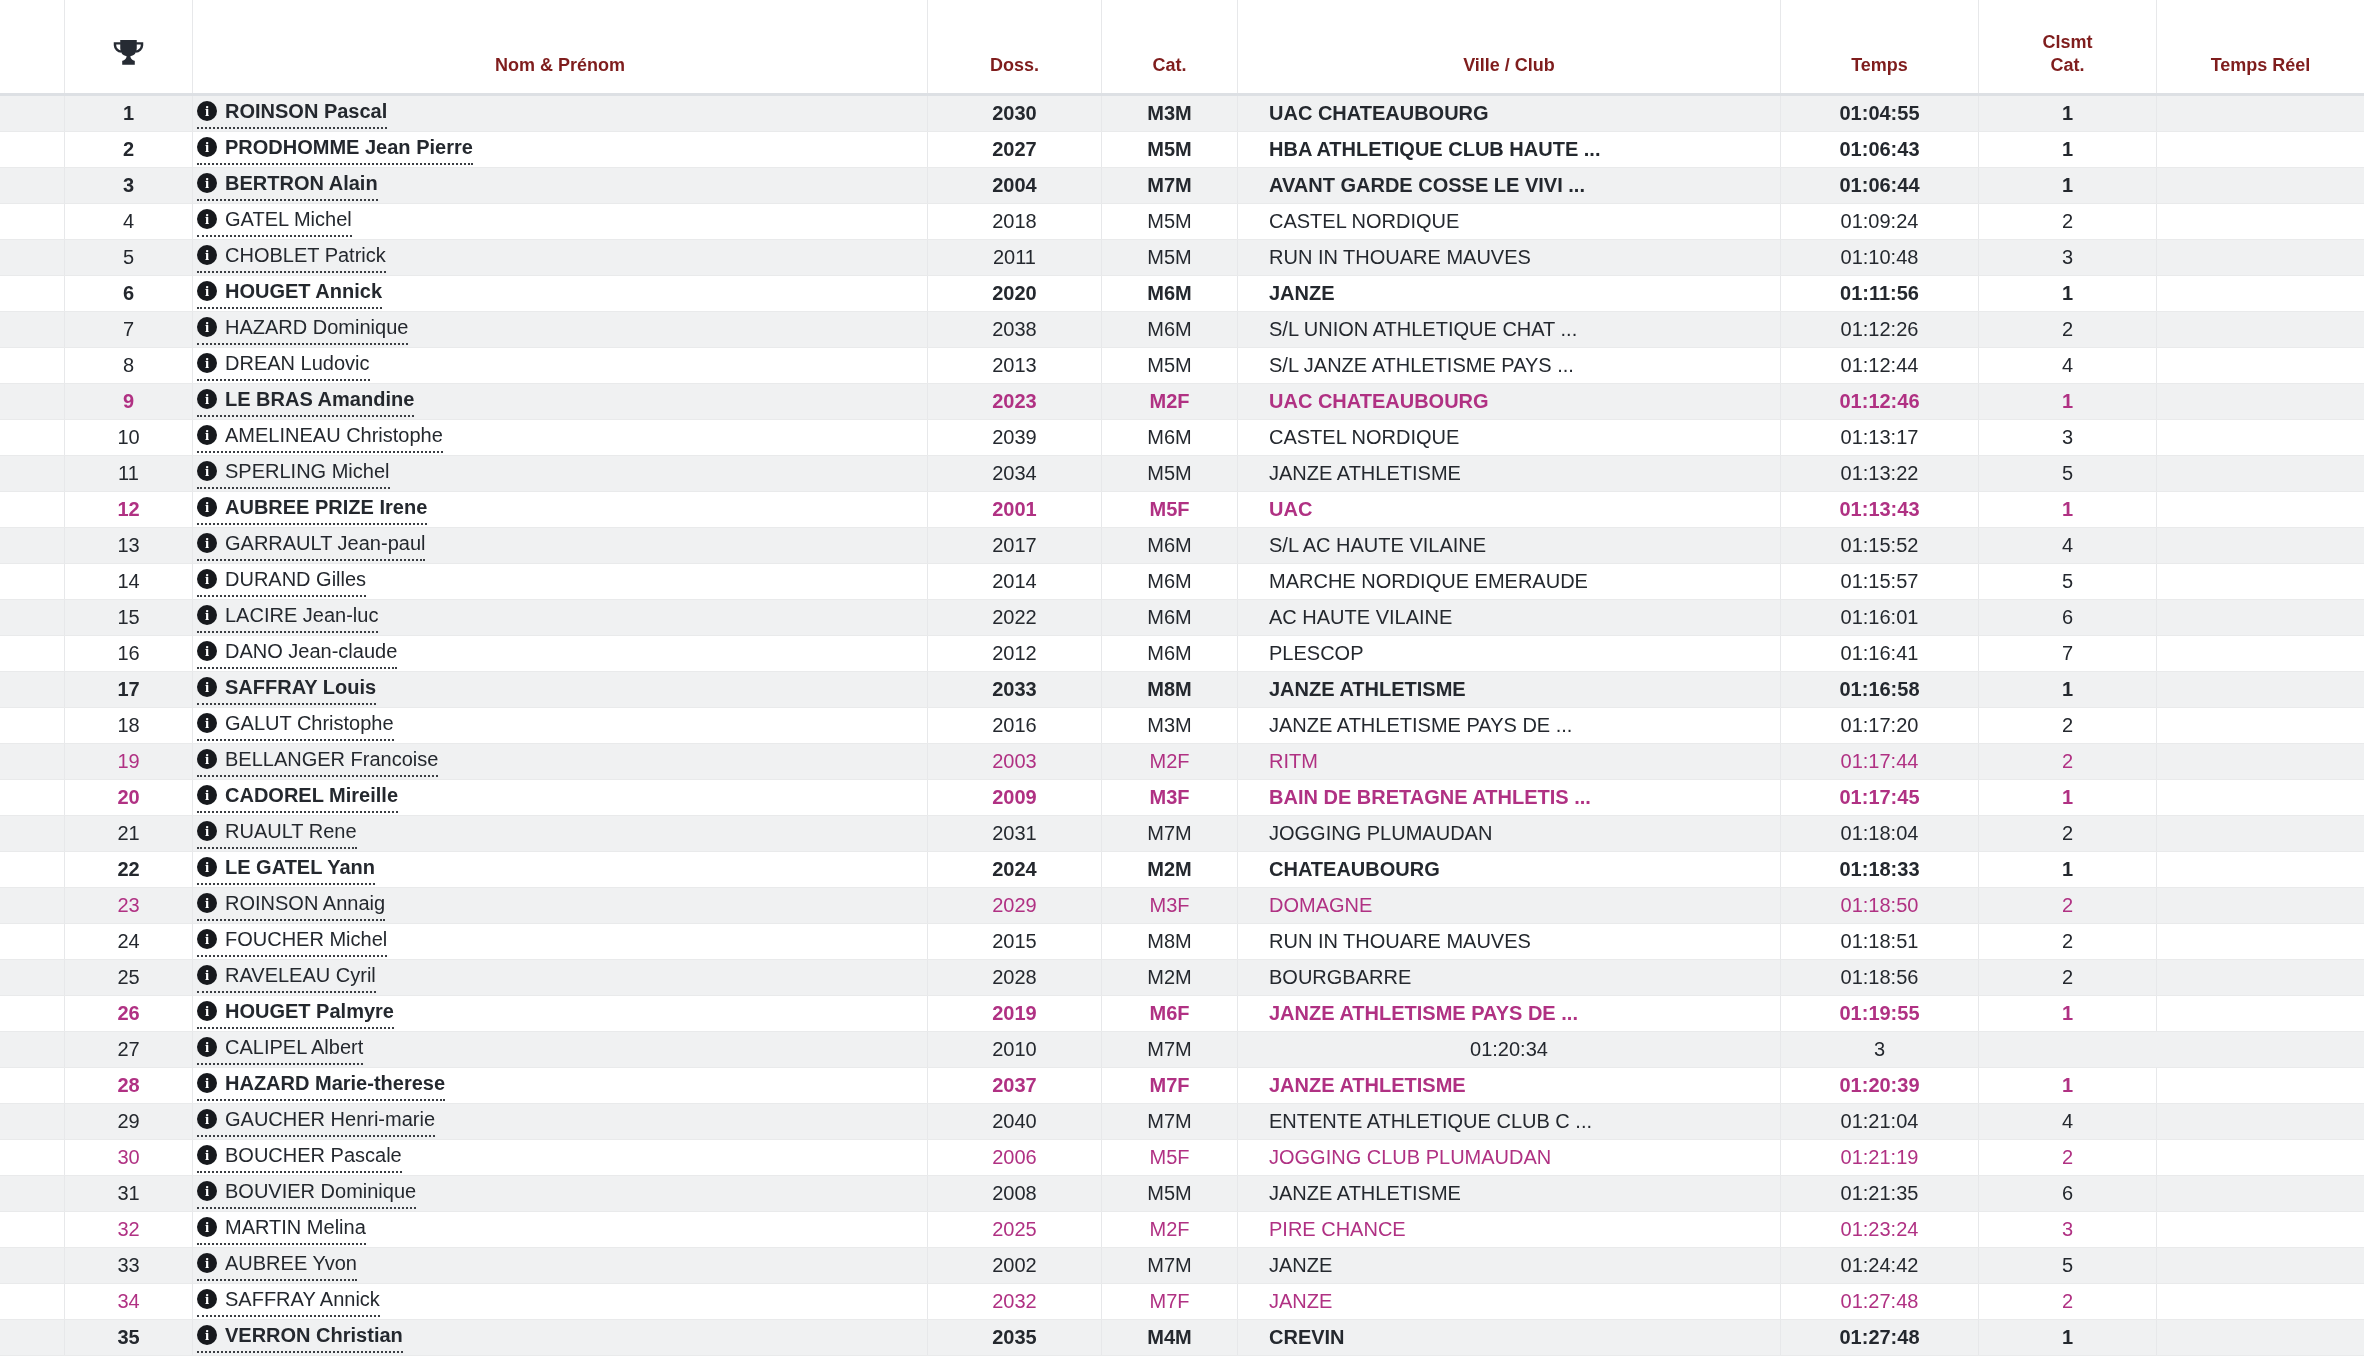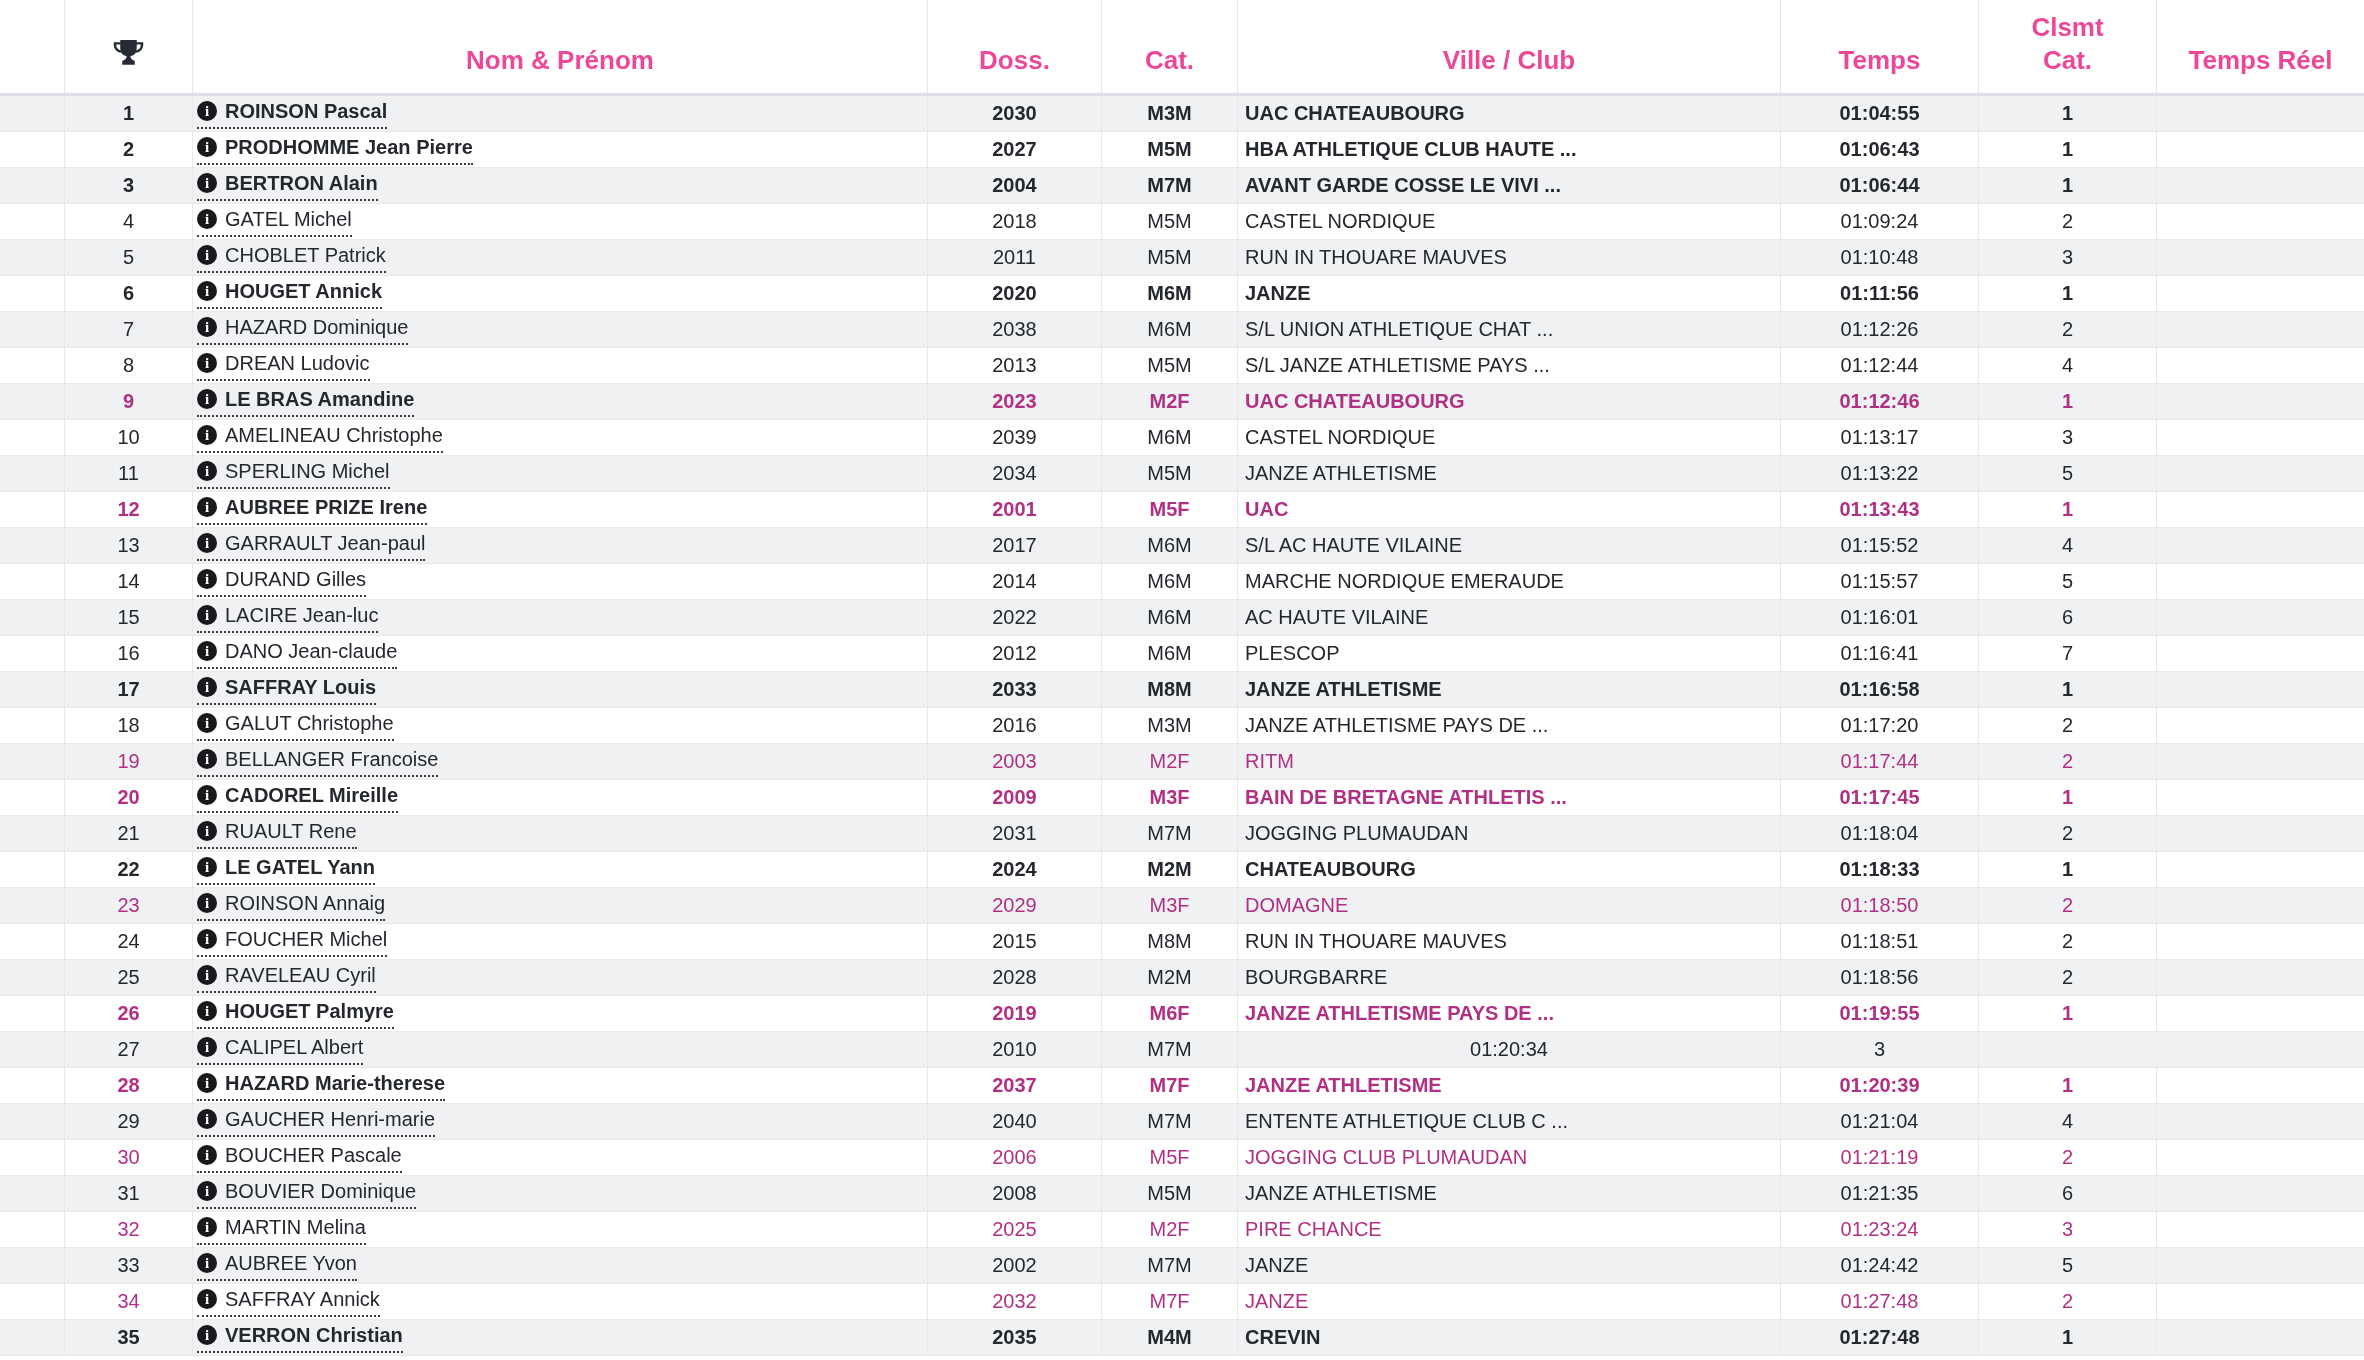--- a/index.html
+++ b/index.html
@@ -25,22 +25,22 @@
     height: 96px;
     border-bottom: 3px solid #dde0e4;
     background: #fff;
   }
   .header-cell {
     display: flex;
     align-items: flex-end;
     justify-content: center;
     border-right: 1px solid #e7e8ea;
     font-weight: 700;
-    font-size: 26px;
-    color: #ec4899;
+    font-size: 18px;
+    color: #7f1d1d;
     padding-bottom: 17px;
     text-align: center;
     line-height: 1.25;
   }
   .header-cell:last-child { border-right: none; }
   .header-cell.trophy { padding-bottom: 24px; }
   
   .data-row { height: 36px; border-bottom: 1px solid #e9eaeb; background: #fff; }
   .data-row.stripe { background: #f0f1f2; }
   .cell {
@@ -49,21 +49,21 @@
     justify-content: center;
     border-right: 1px solid #e7e8ea;
     font-size: 20px;
     color: #24282e;
     white-space: nowrap;
     overflow: hidden;
   }
   .cell:last-child { border-right: none; }
   .cell.left { justify-content: flex-start; }
   .name-cell { padding-left: 4px; }
-  .club-cell { padding-left: 7px; }
+  .club-cell { padding-left: 7px; margin-left: 24px; }
   .data-row.bold .cell { font-weight: 700; }
   .data-row.female .rank-col,
   .data-row.female .doss-col,
   .data-row.female .cat-col,
   .data-row.female .club-col,
   .data-row.female .temps-col,
   .data-row.female .clsmt-col { color: #b03183; }
   
   .name-wrap {
     display: inline-flex;

